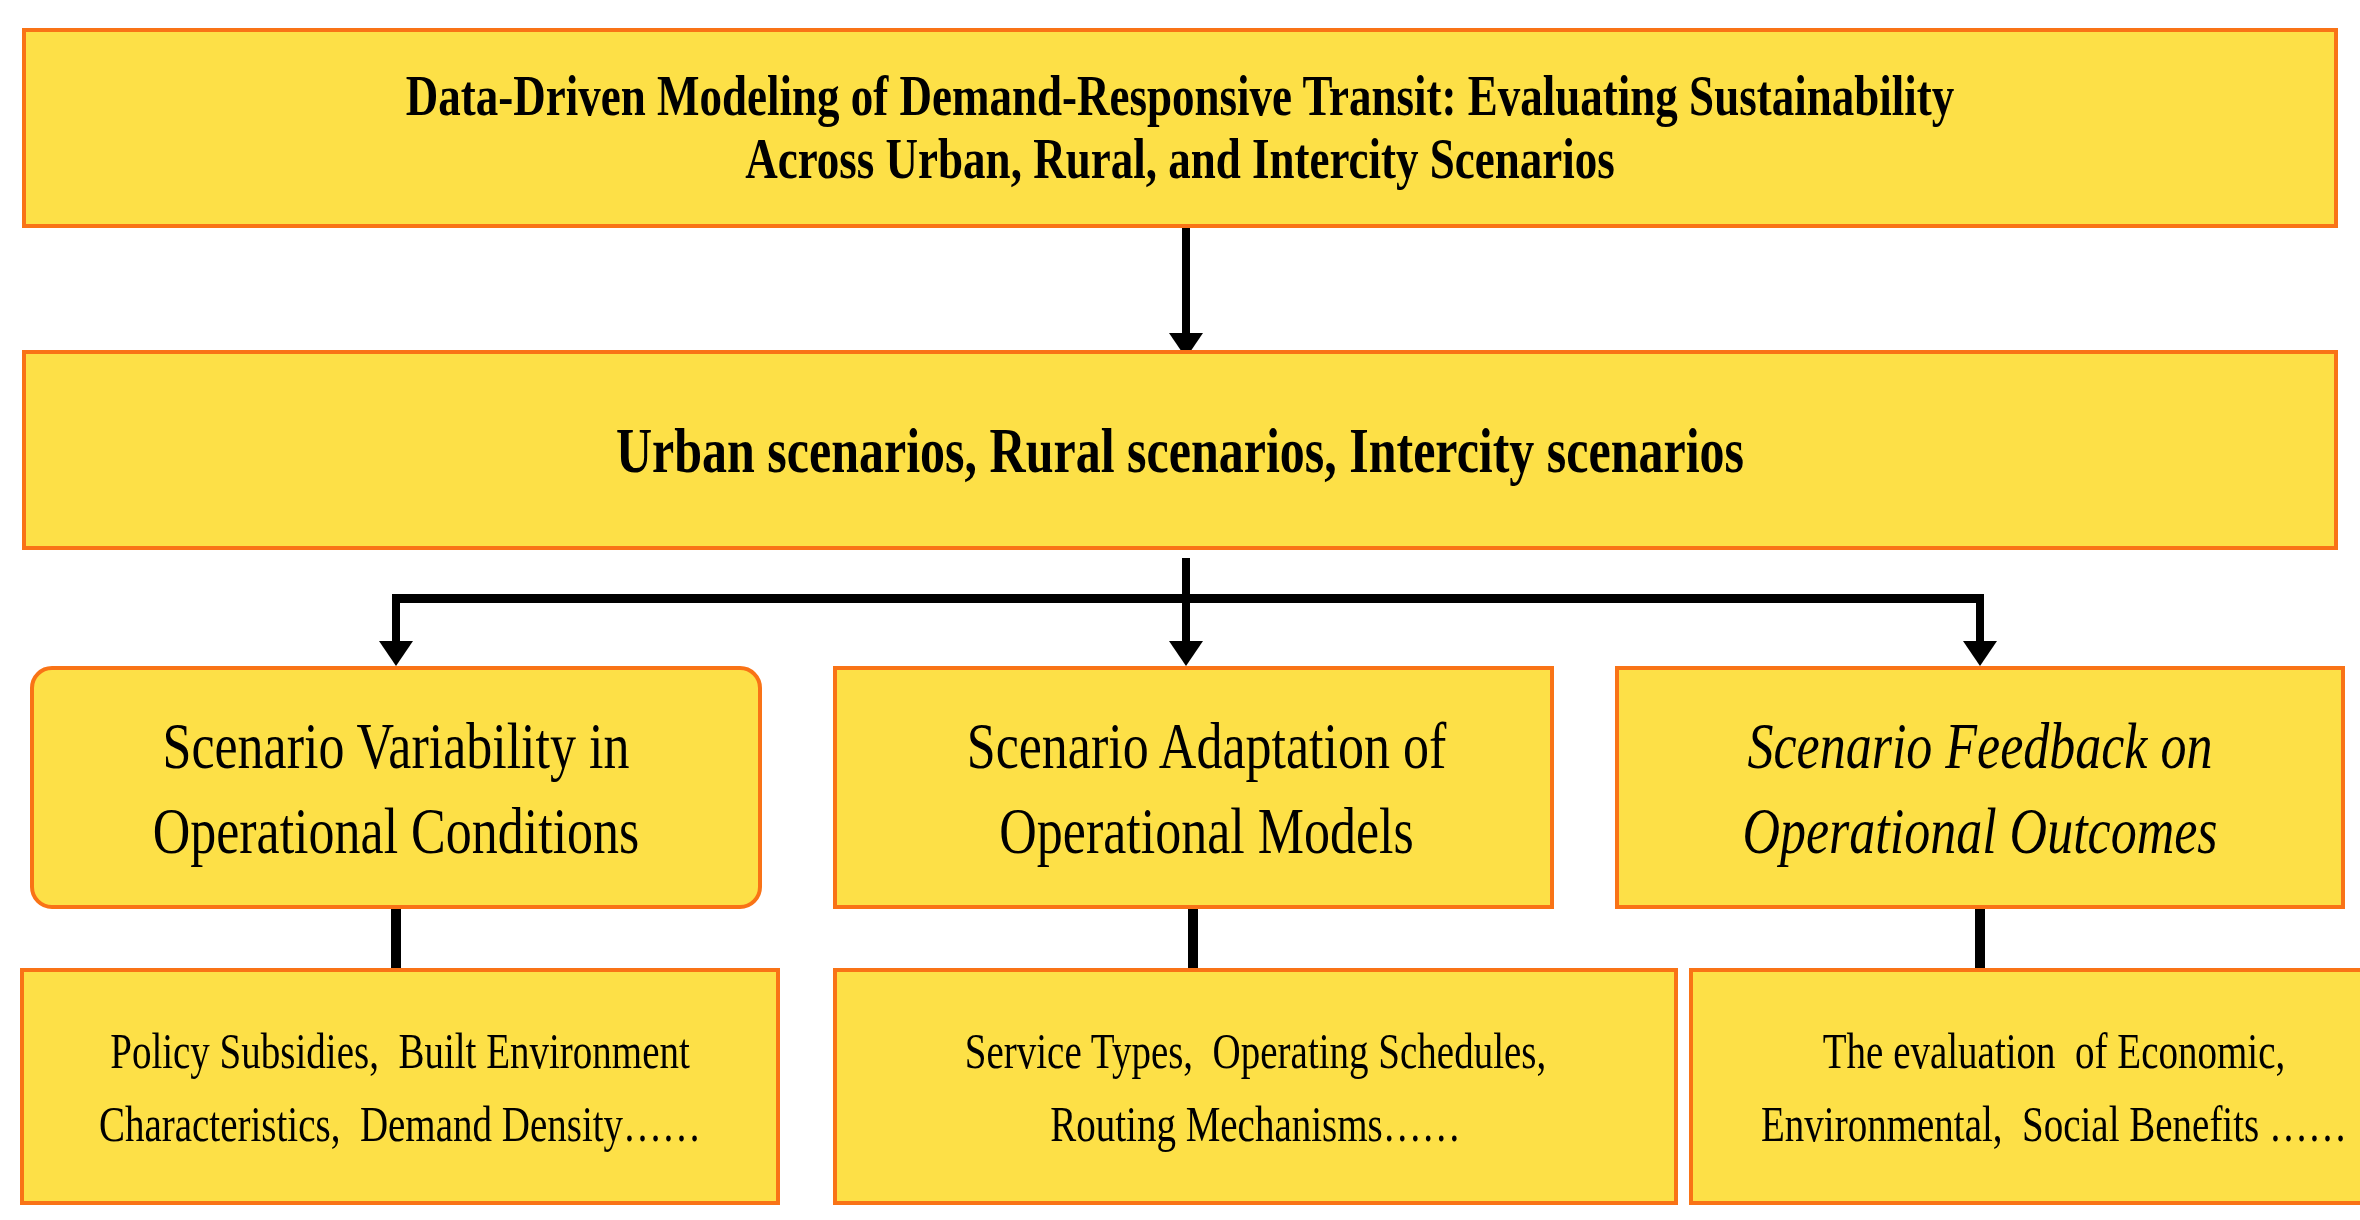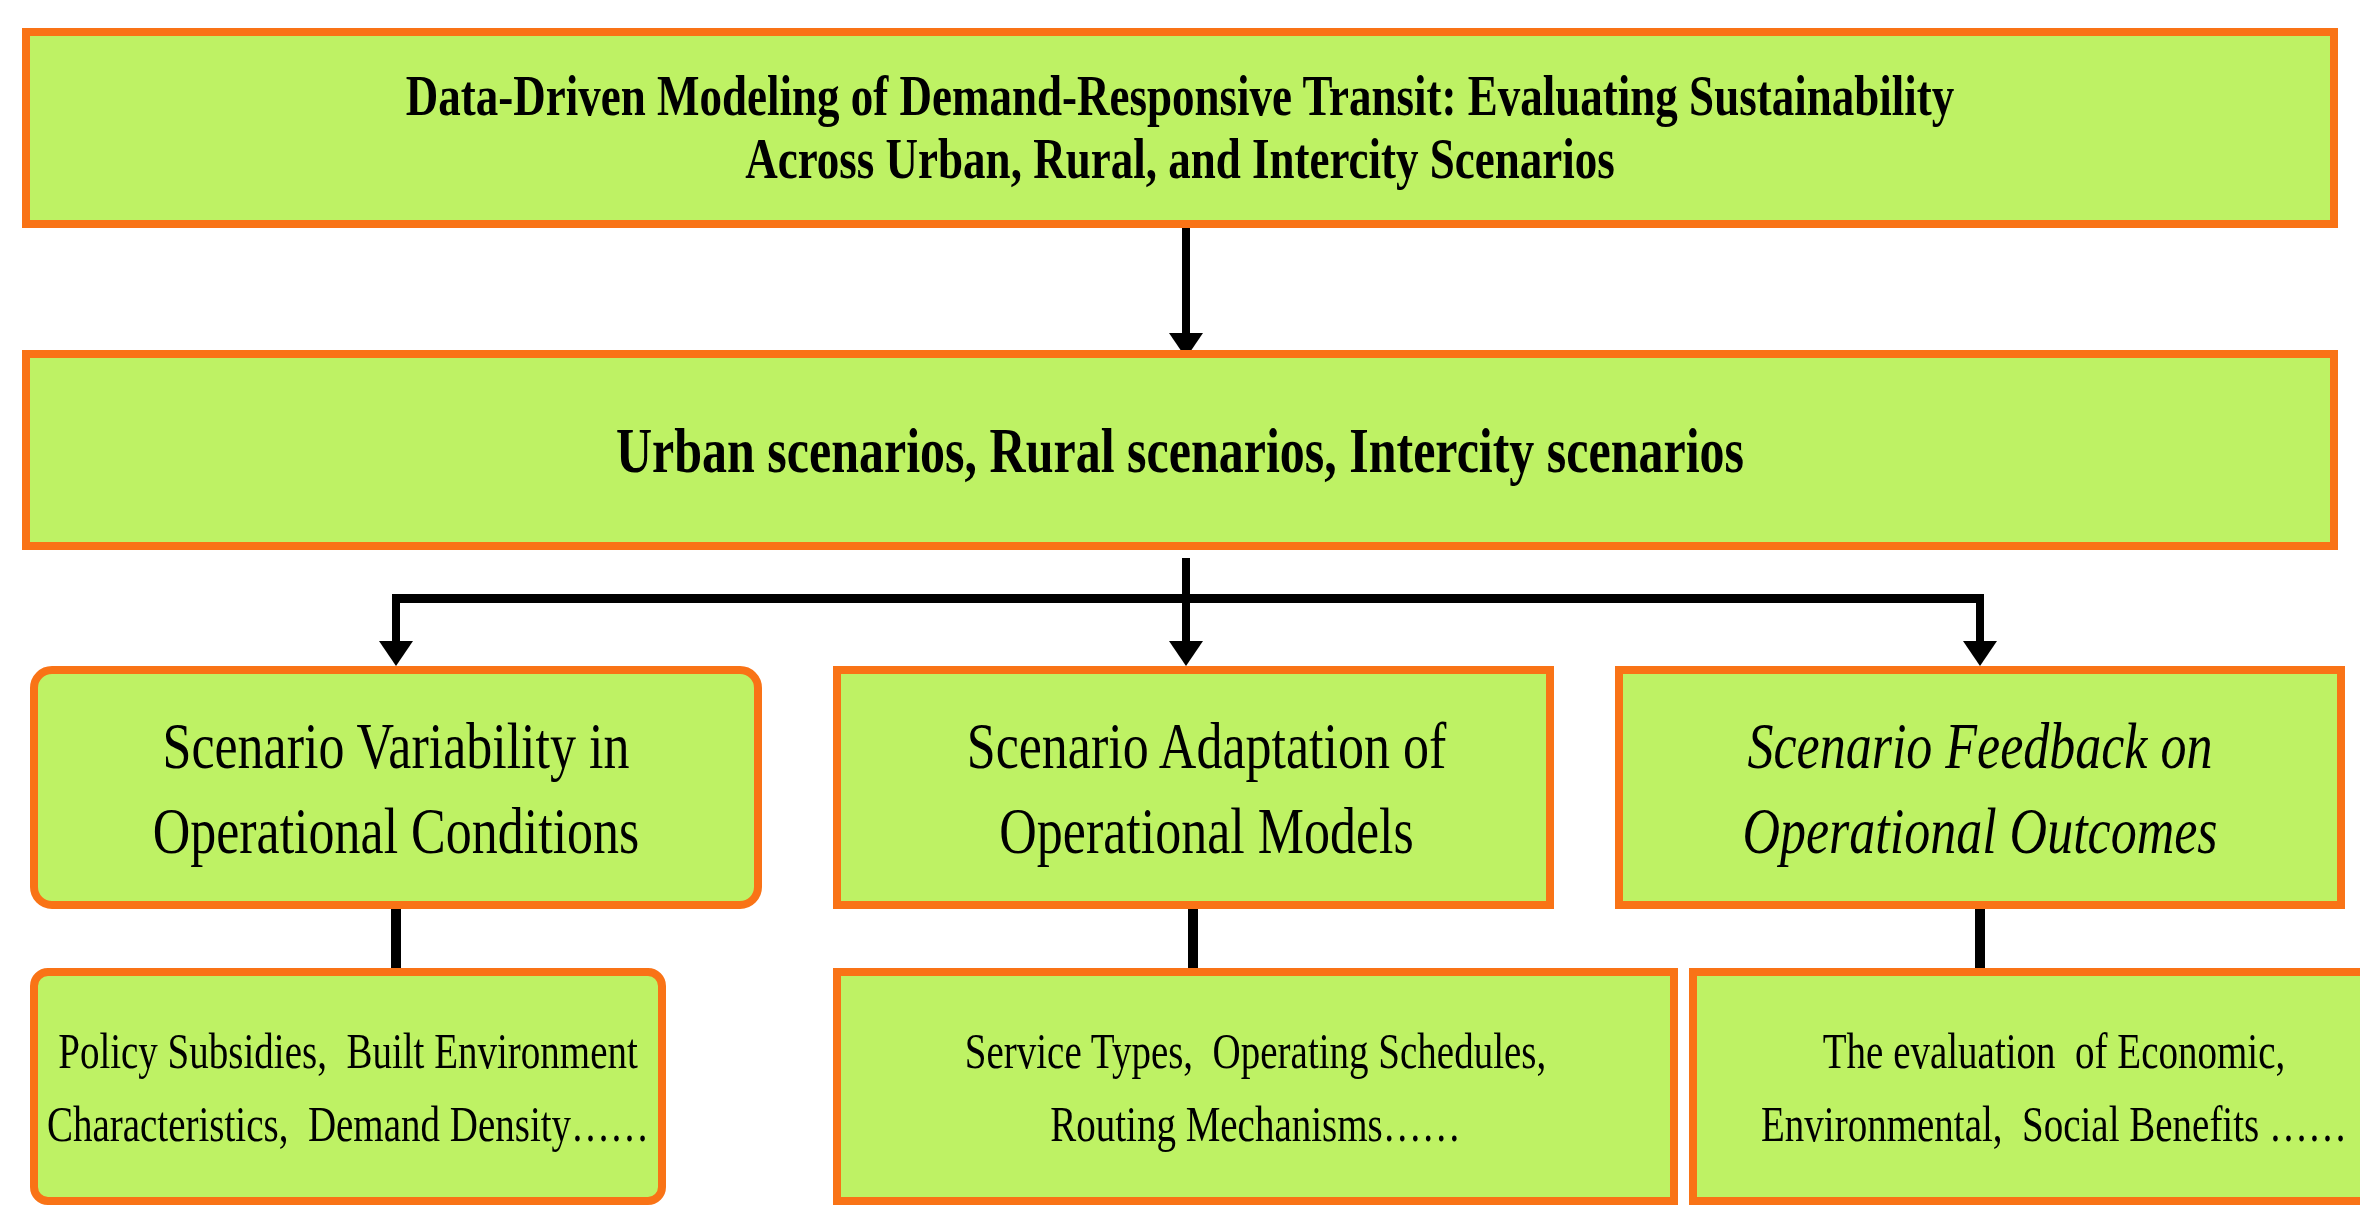--- a/index.html
+++ b/index.html
@@ -11,22 +11,22 @@
     position: relative;
     width: 2360px;
     height: 1220px;
     background: #ffffff;
     font-family: "Liberation Serif", "DejaVu Serif", serif;
     color: #000000;
     overflow: hidden;
   }
   .node {
     position: absolute;
-    border: 8px solid #f97316;
-    background: #bef264;
+    border: 4px solid #f97316;
+    background: #fde047;
     box-sizing: border-box;
     display: flex;
     align-items: center;
     justify-content: center;
   }
   .box-text {
     text-align: center;
     transform: scaleY(1.28);
     transform-origin: center center;
   }
@@ -43,21 +43,21 @@
   
   .heading-box { top: 666px; height: 243px; }
   .heading-box .box-text { font-size: 52px; line-height: 67px; }
   #branch-heading-0 { left: 30px;   width: 732px; border-radius: 22px; }
   #branch-heading-1 { left: 833px;  width: 721px; padding-left: 26px; }
   #branch-heading-2 { left: 1615px; width: 730px; font-style: italic; }
 
   
   .detail-box { top: 968px; height: 237px; }
   .detail-box .box-text { font-size: 39px; line-height: 57px; }
-  #branch-detail-0 { left: 30px;   width: 636px; border-radius: 18px; }
+  #branch-detail-0 { left: 20px;   width: 760px; }
   #branch-detail-1 { left: 833px;  width: 845px; }
   #branch-detail-2 { left: 1689px; width: 730px; }
 
   
   .shaft-v {
     position: absolute;
     width: 8px;
     background: #000000;
   }
   .shaft-h {

